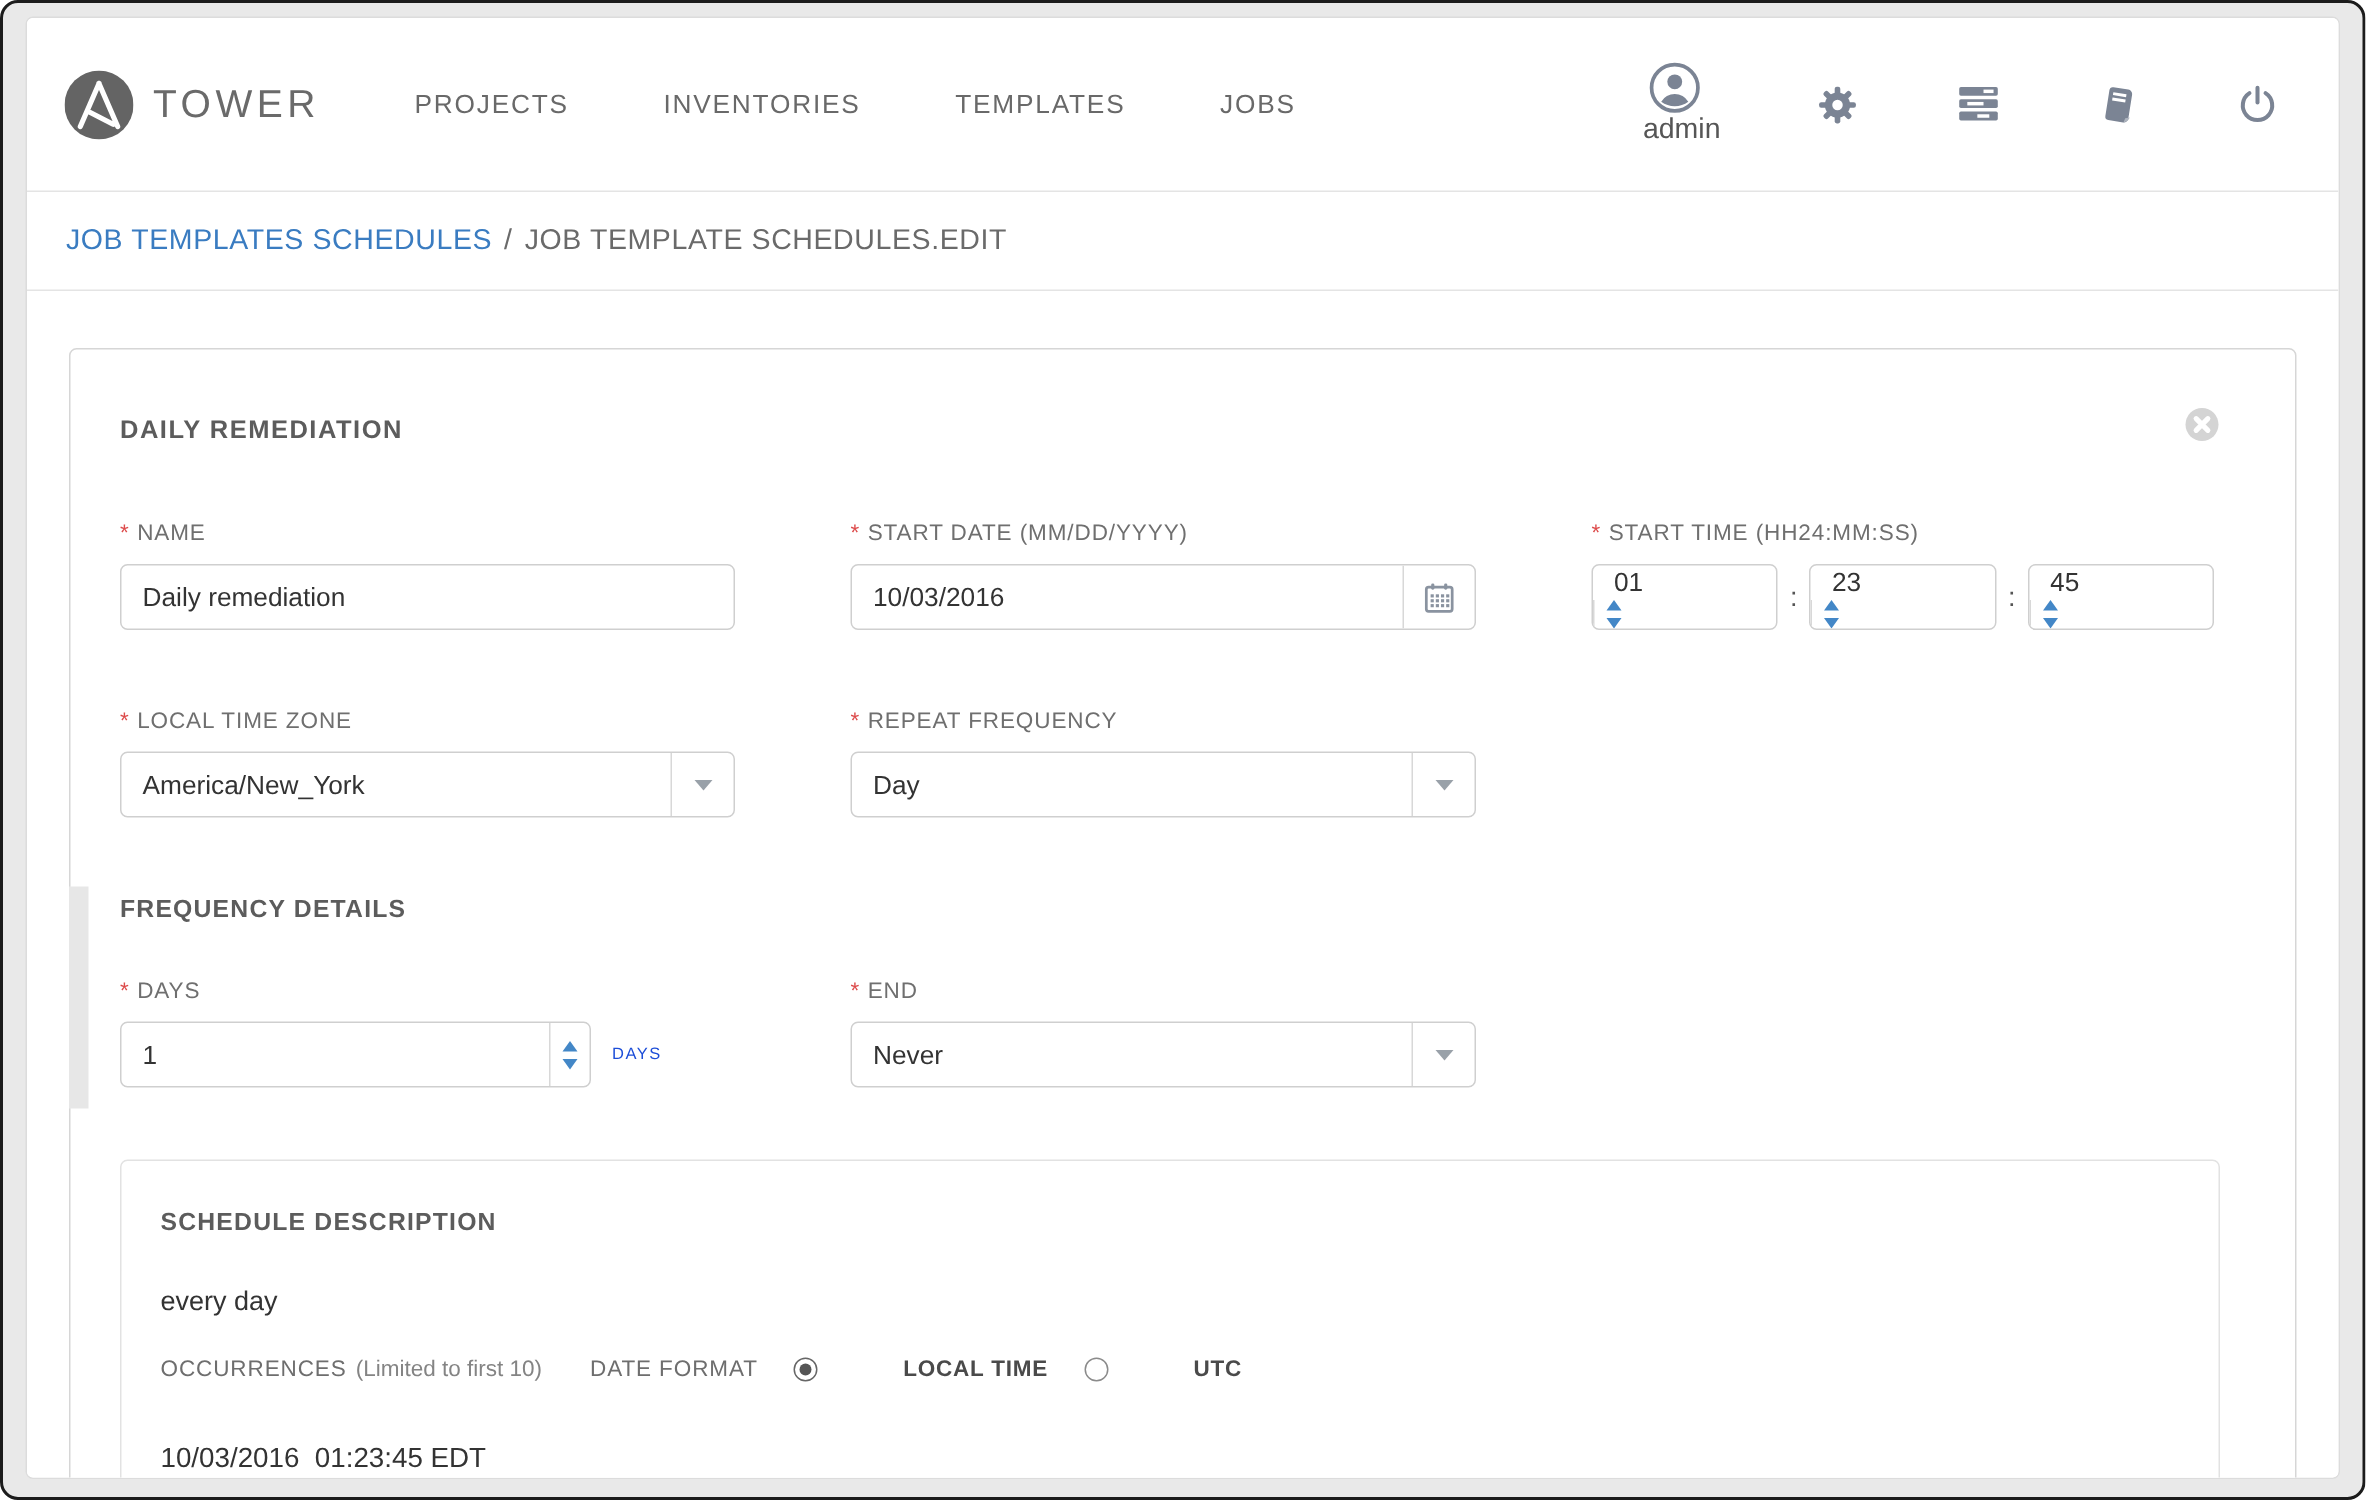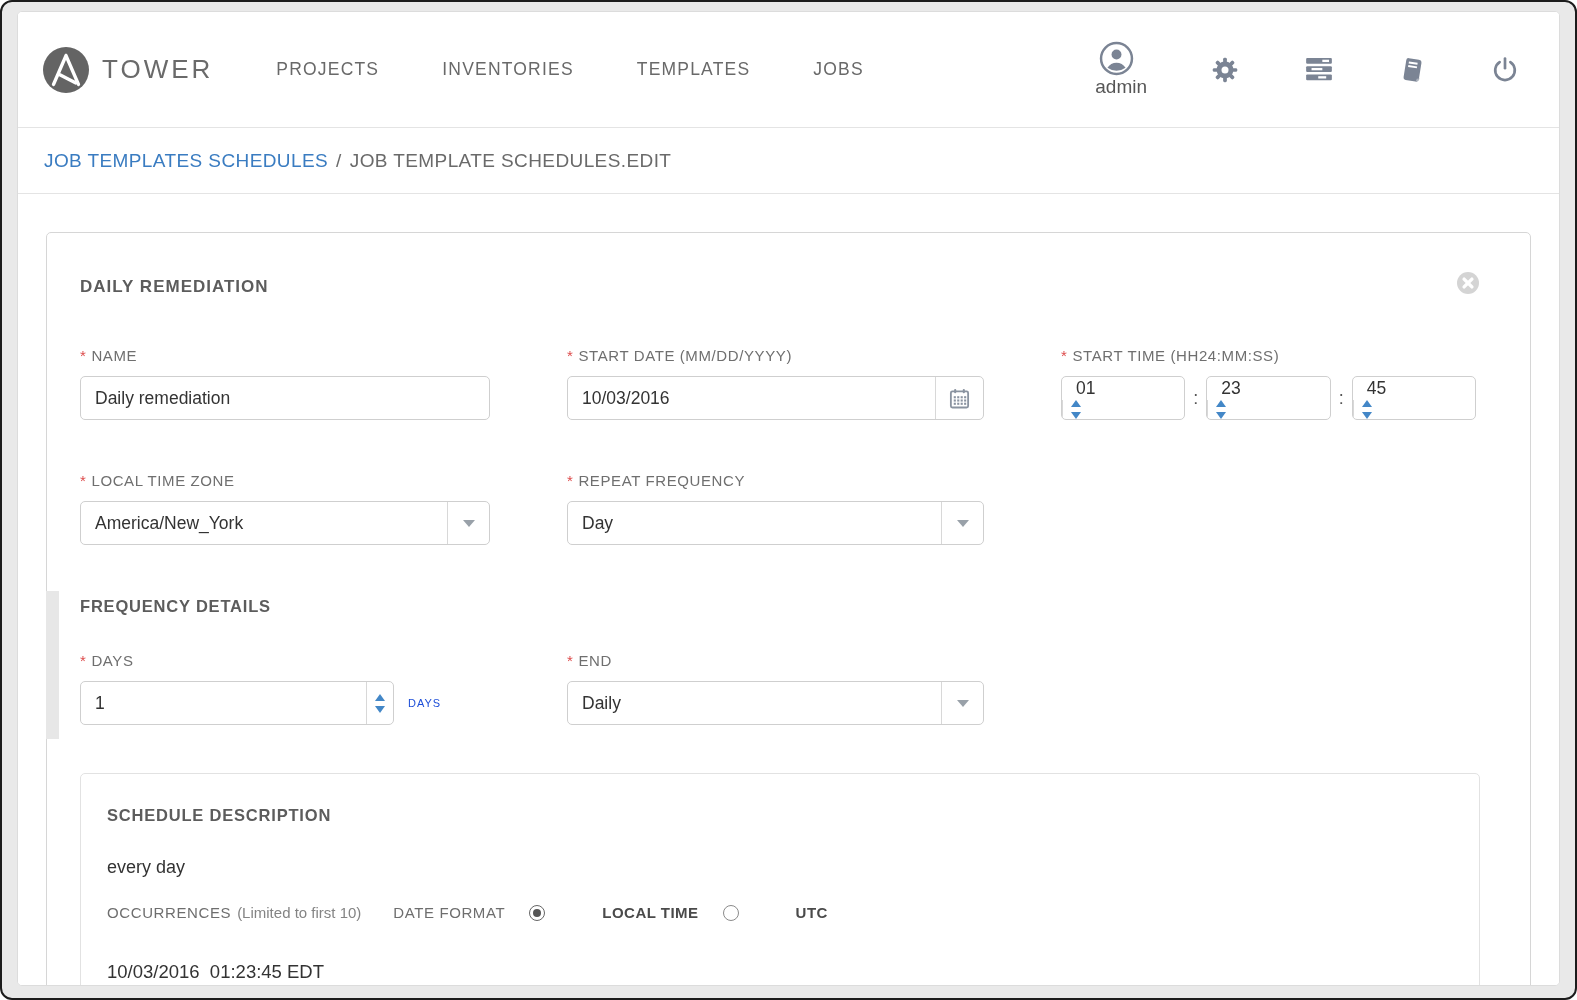--- a/index.html
+++ b/index.html
@@ -389,21 +389,21 @@
               </div>
               <span class="unit-label">DAYS</span>
             </div>
           </div>
 
           <div>
             <div class="field-label">
               <span class="req">*</span><span>END</span>
             </div>
             <div class="ctl select-ctl">
-              <span class="select-value">Daily</span>
+              <span class="select-value">Never</span>
               <span class="addon caret-addon">
                 <span class="caret-down"></span>
               </span>
             </div>
           </div>
           <div></div>
         </div>
 
         <div class="desc-box">
           <div class="section-heading" style="margin-bottom:0;">SCHEDULE DESCRIPTION</div>

